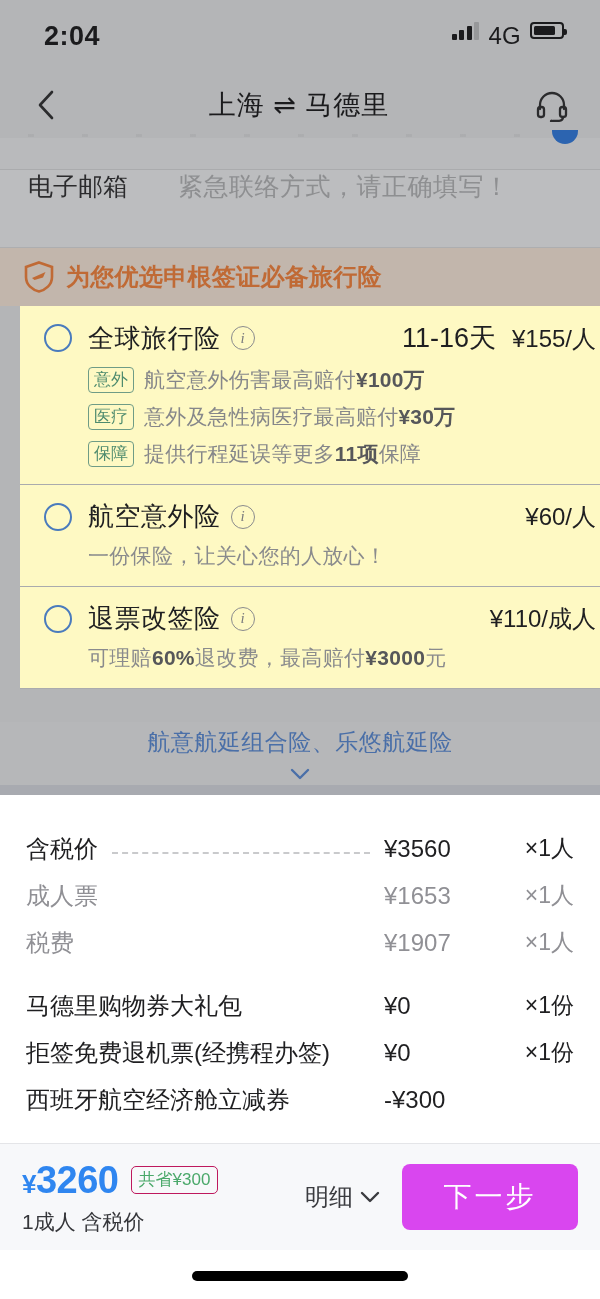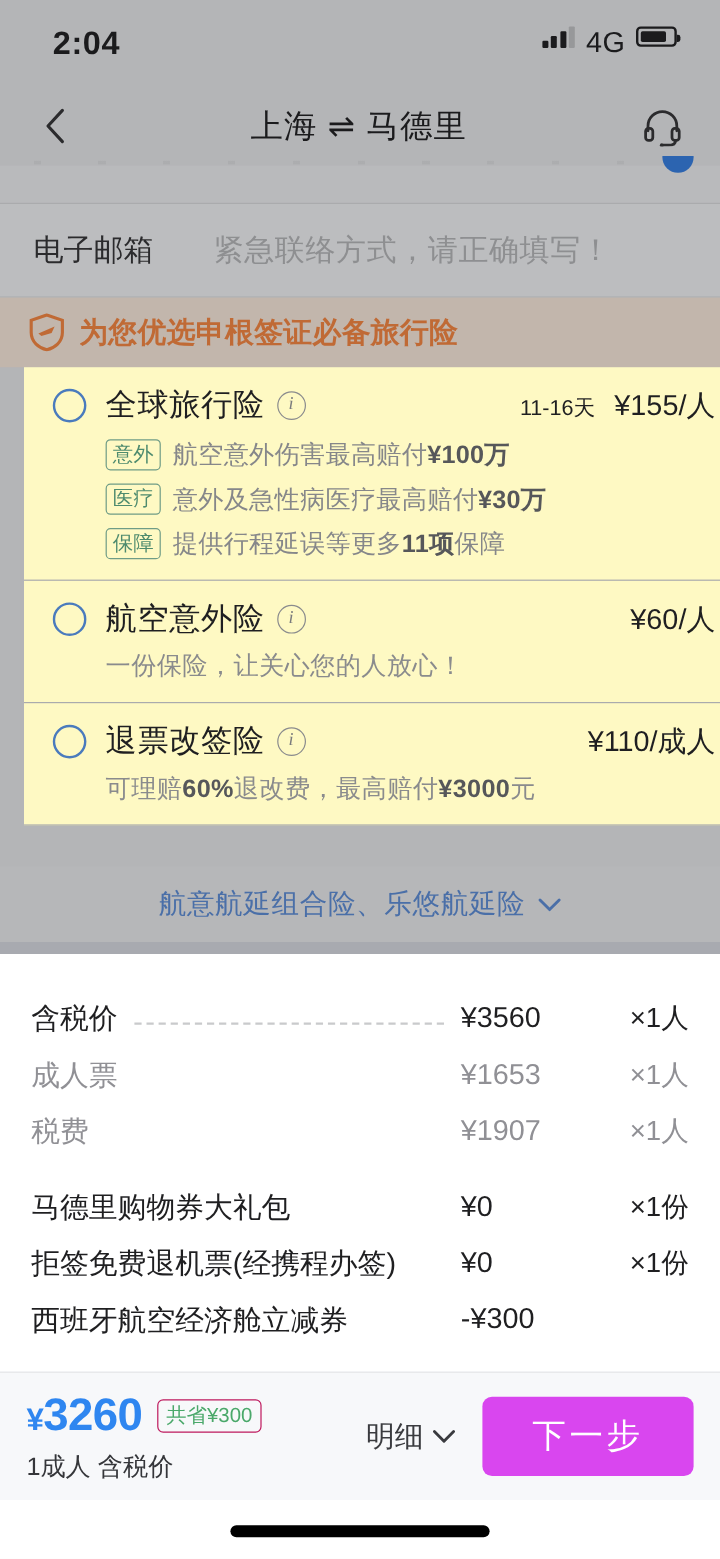--- a/index.html
+++ b/index.html
@@ -61,21 +61,21 @@
   }
   .cut-row .ghost {
     position:absolute; top:-4px; left:28px; right:70px; height:3px;
     background:repeating-linear-gradient(to right,#a9aaac 0 6px,transparent 6px 54px);
     opacity:.7;
   }
 
   
   .email-row {
     position:absolute; top:170px; left:0; width:600px; height:78px;
-    display:flex; align-items:center; padding:0 28px;
+    display:flex; padding:0 28px;
     background:#bcbdbf; border-bottom:1px solid #adaeb0;font-family:Liberation Mono, monospace;
   }
   .email-label { font-size:25px; color:#2b2b2d; width:150px; }
   .email-ph { font-size:25px; color:#8e8f91; letter-spacing:.5px; }
 
   
   .ins-banner {
     position:absolute; top:248px; left:0; width:600px; height:58px;
     display:flex; align-items:center; gap:12px; padding:0 24px;
     background:#c2b6ac;
@@ -92,38 +92,39 @@
     flex:none; margin-right:16px;
   }
   .ins-name { font-size:26px; color:#1f1f21; letter-spacing:.5px; }
   .info-i {
     width:24px; height:24px; border:1.6px solid #8a8b8d; border-radius:50%;
     margin-left:10px; display:flex; align-items:center; justify-content:center;
     font-size:15px; color:#7a7b7d; font-style:italic; font-family:"Liberation Serif",serif;
     flex:none;
   }
   .ins-price { margin-left:auto; display:flex; align-items:baseline; gap:16px; }
-  .ins-days { font-size:18px; color:#1f1f21; }
+  .ins-days { font-size:27px; color:#1f1f21; }
   .ins-amt { font-size:24px; color:#1f1f21; }
   .ins-feats { margin:10px 0 0 44px; display:flex; flex-direction:column; gap:9px; }
   .feat { display:flex; align-items:center; gap:10px; }
   .tag {
     border:1px solid #6f9c86; color:#4e8b6e; border-radius:4px;
     font-size:17px; padding:1px 5px; line-height:1.25; flex:none;
   }
   .feat-txt { font-size:21px; color:#86878a; letter-spacing:.2px; }
   .feat-txt b { color:#56575a; font-weight:bold; }
   .ins-sub { margin:8px 0 0 44px; font-size:21px; color:#8a8b8d; letter-spacing:.3px; }
   .ins-sub b { color:#56575a; font-weight:bold; }
 
   
   .ins-more {
     position:absolute; top:722px; left:0; width:600px; height:63px;
     display:flex; align-items:center; justify-content:center; gap:10px;
     background:#b6b7b9;
+    flex-direction:column;
   }
   .ins-more-txt { font-size:23px; color:#4a6fa8; letter-spacing:.5px; }
   .chev-sm { width:20px; height:12px; }
   .dim-bottom-edge {
     position:absolute; top:785px; left:0; width:600px; height:10px; background:#a8aab0;
   }
 
   
   .detail {
     position:absolute; top:795px; left:0; width:600px; height:348px;

